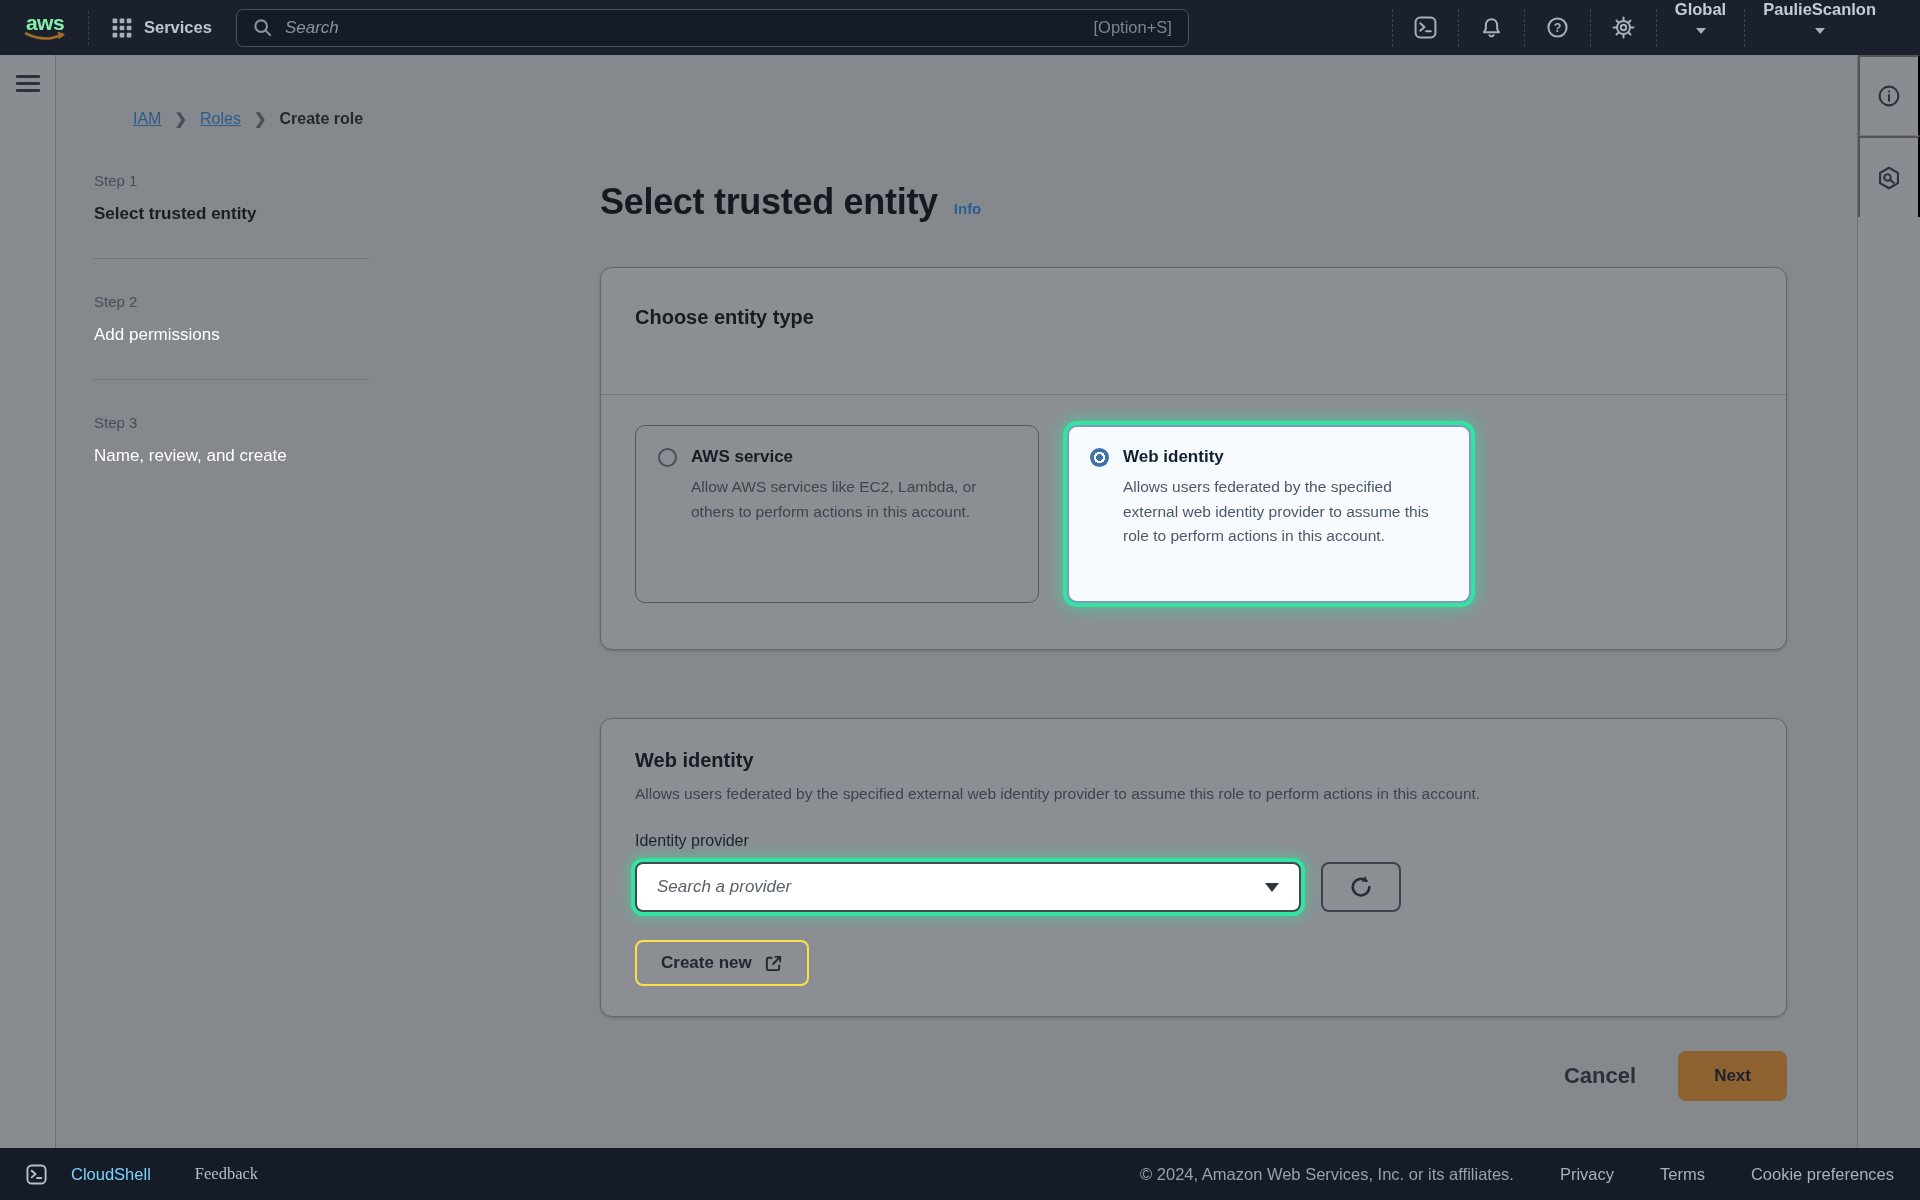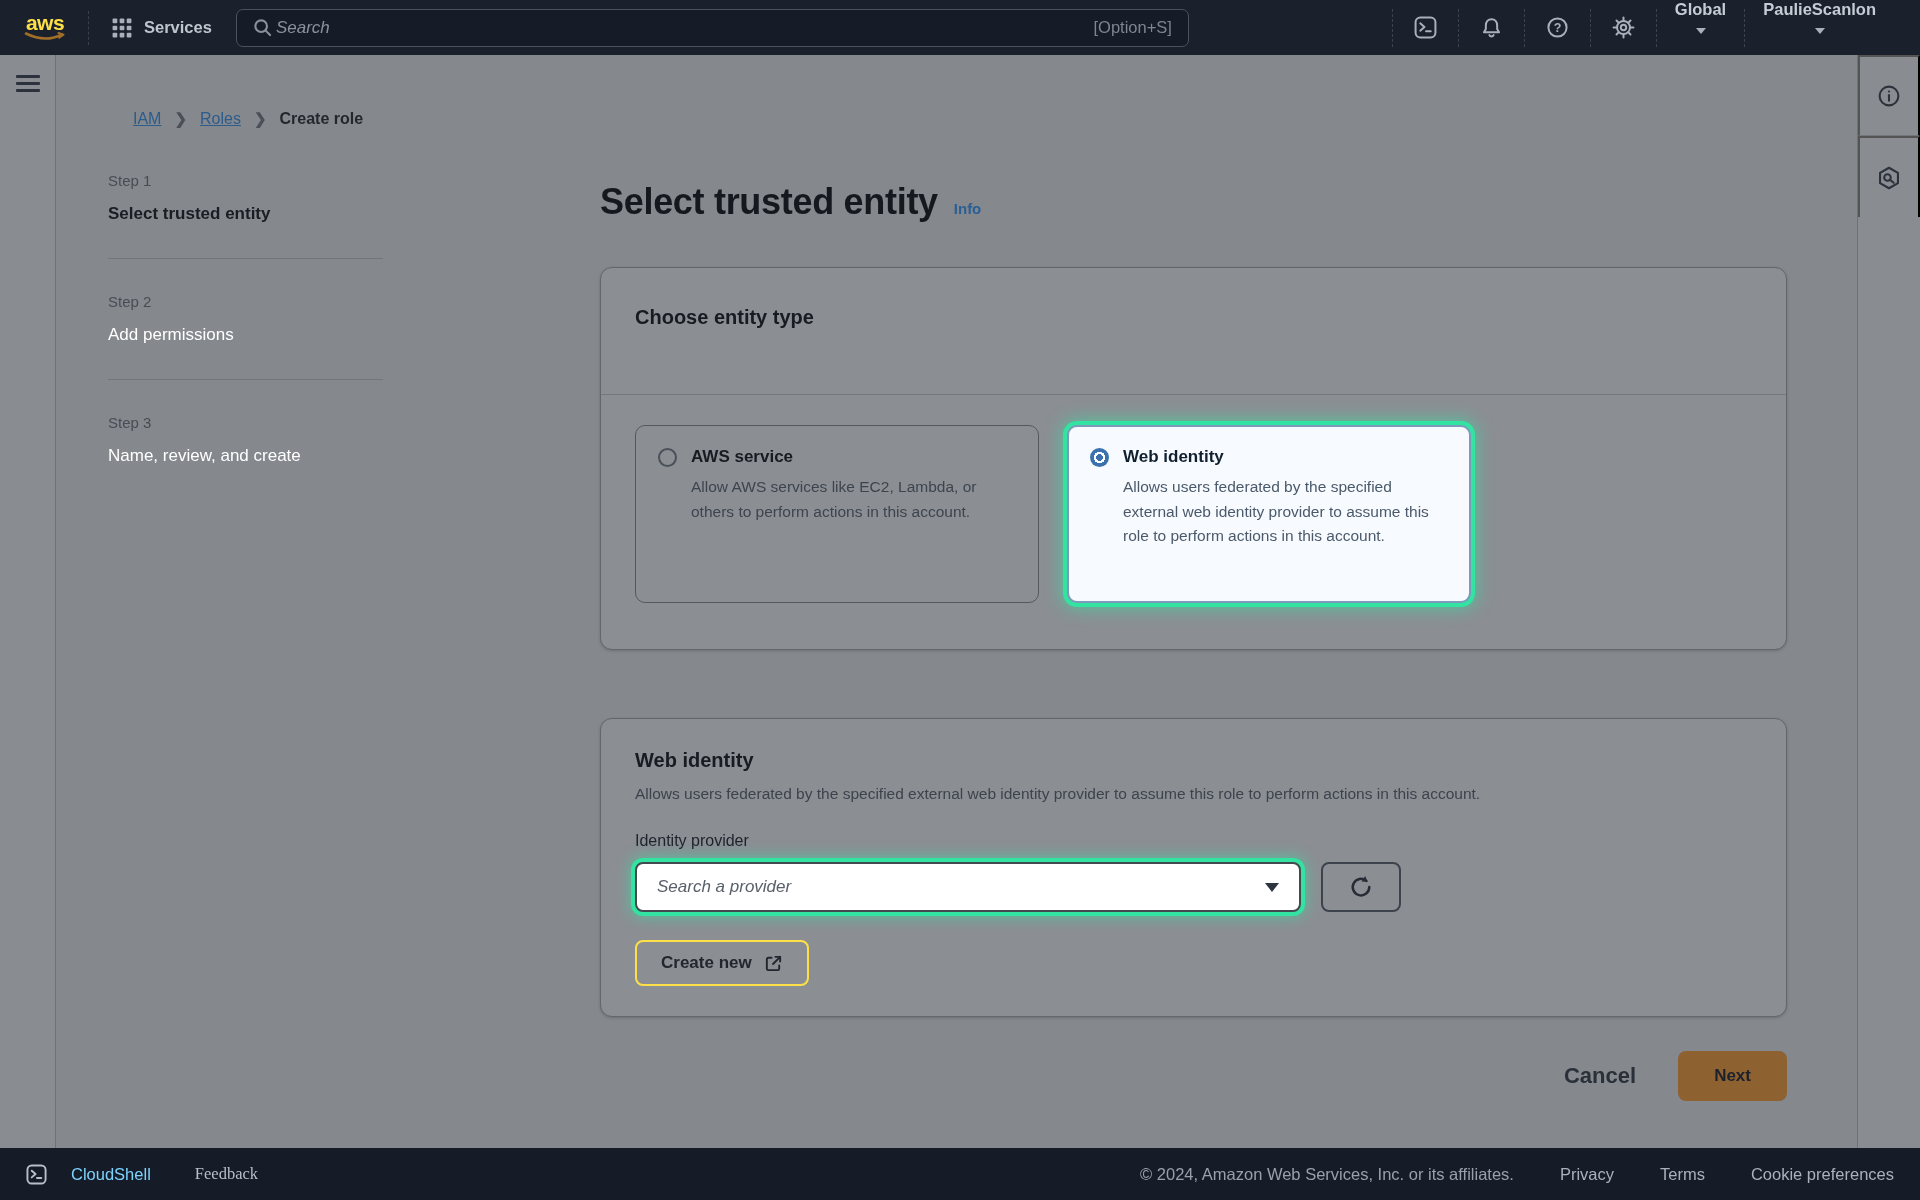--- a/index.html
+++ b/index.html
@@ -12,29 +12,29 @@
     -webkit-font-smoothing:antialiased;
   }
   .canvas { position:absolute; inset:0; width:1920px; height:1200px; }
 
   
   .topbar {
     position:absolute; top:0; left:0; right:0; height:55px;
     background:#1a212d; display:flex; align-items:center; z-index:10;
   }
   .logo { display:flex; flex-direction:column; align-items:center; margin-left:24px; cursor:pointer; }
-  .logo-text { color:#fde047; font-weight:700; font-size:21px; letter-spacing:-0.5px; line-height:18px; }
+  .logo-text { color:#86efac; font-weight:700; font-size:21px; letter-spacing:-0.5px; line-height:18px; }
   .vsep { width:0; height:34px; border-left:1px dashed #3a4250; margin:0 22px; }
   .vsep.short { height:38px; margin:0 0; }
   .services { display:flex; align-items:center; gap:11px; color:#bfc5ce; font-size:16.5px; font-weight:600; cursor:pointer; background:none; border:none; font-family:inherit; }
   .grid-icon { color:#a9b0ba; display:flex; }
   .search {
     margin-left:24px; width:953px; height:38px;
     background:#151c27; border:1px solid #49525f; border-radius:7px;
-    display:flex; align-items:center; padding:0 16px; gap:4px; cursor:text;
+    display:flex; align-items:center; padding:0 16px; gap:13px; cursor:text;
   }
   .search-placeholder { color:#8b929d; font-size:17px; font-style:italic; }
   .search-shortcut { margin-left:auto; color:#7d8591; font-size:16.5px; }
   .top-right { display:flex; align-items:center; height:100%; margin-left:auto; padding-right:26px; }
   .tb-iconbtn { display:flex; align-items:center; justify-content:center; color:#a9b0ba; padding:0 21px; background:none; border:none; cursor:pointer; height:100%; }
   .tb-menu { display:flex; align-items:center; gap:9px; color:#c6ccd5; font-size:16.5px; font-weight:600; padding:0 18px; cursor:pointer; background:none; border:none; font-family:inherit; height:100%;flex-direction:column; }
   .caret-down { width:0; height:0; border-left:5.5px solid transparent; border-right:5.5px solid transparent; border-top:6.5px solid #aab0ba; display:inline-block; }
 
   
   .left-rail {
@@ -50,21 +50,21 @@
   .rail-cell { height:81px; display:flex; align-items:center; justify-content:center; color:#2c323c; border-bottom:1px solid #73767b; cursor:pointer; background:none; width:100%; }
   .rail-cell + .rail-cell { border-bottom:none; }
 
   
   .breadcrumb { position:absolute; left:133px; top:110px; display:flex; align-items:center; gap:13px; font-size:16px; }
   .crumb-link { color:#2c5c8c; text-decoration:underline; cursor:pointer; }
   .crumb-sep { color:#4a5057; font-weight:700; font-size:15px; }
   .crumb-current { color:#23282f; font-weight:700; }
 
   
-  .steps { position:absolute; left:108px; top:172px; width:275px; }
+  .steps { position:absolute; left:94px; top:172px; width:275px; }
   .step-label { color:#474d56; font-size:15px; line-height:18px; margin-bottom:14px; }
   .step-title { color:#ffffff; font-size:17px; line-height:20px; }
   .step-title.active { color:#191d24; font-weight:700; }
   .step-divider { border-bottom:1px solid #72767c; margin:34px 0; }
 
   
   .content { position:absolute; left:600px; top:182px; width:1187px; }
   .h1-row { display:flex; align-items:baseline; gap:16px; }
   h1 { color:#15191f; font-size:36px; font-weight:600; line-height:40px; letter-spacing:-0.3px; }
   .info-link { color:#2a5f93; font-size:15px; font-weight:700; cursor:pointer; }

